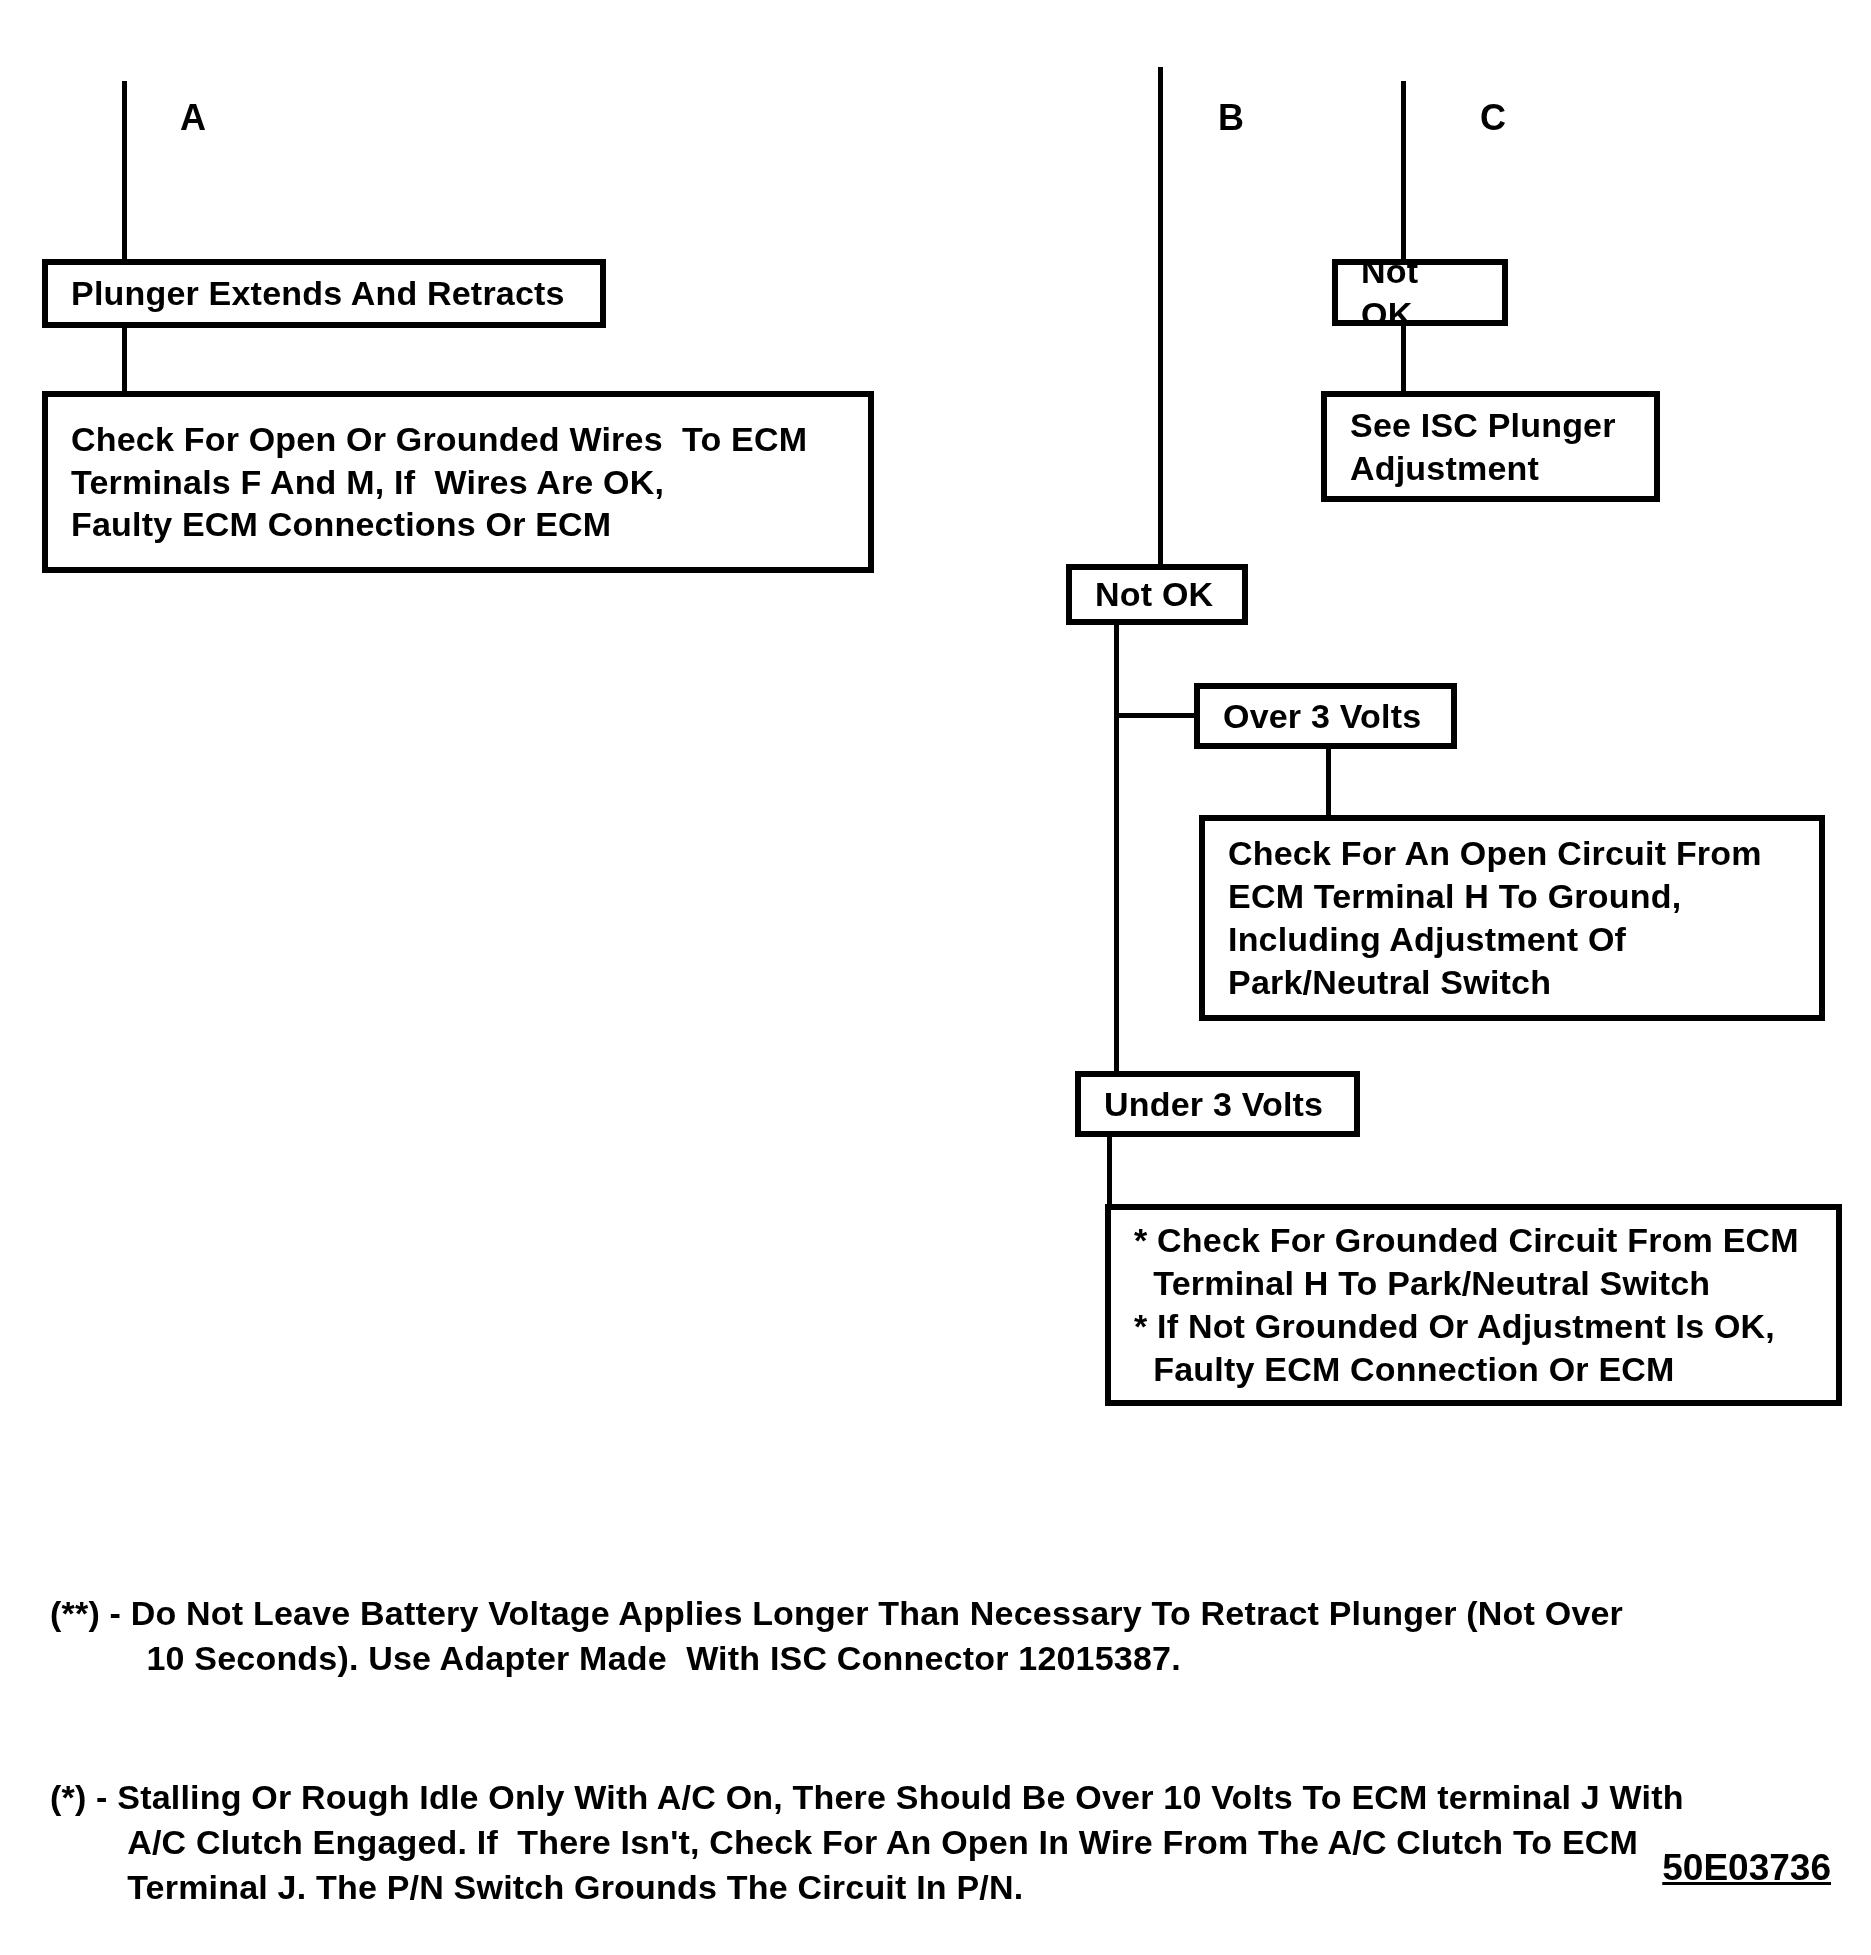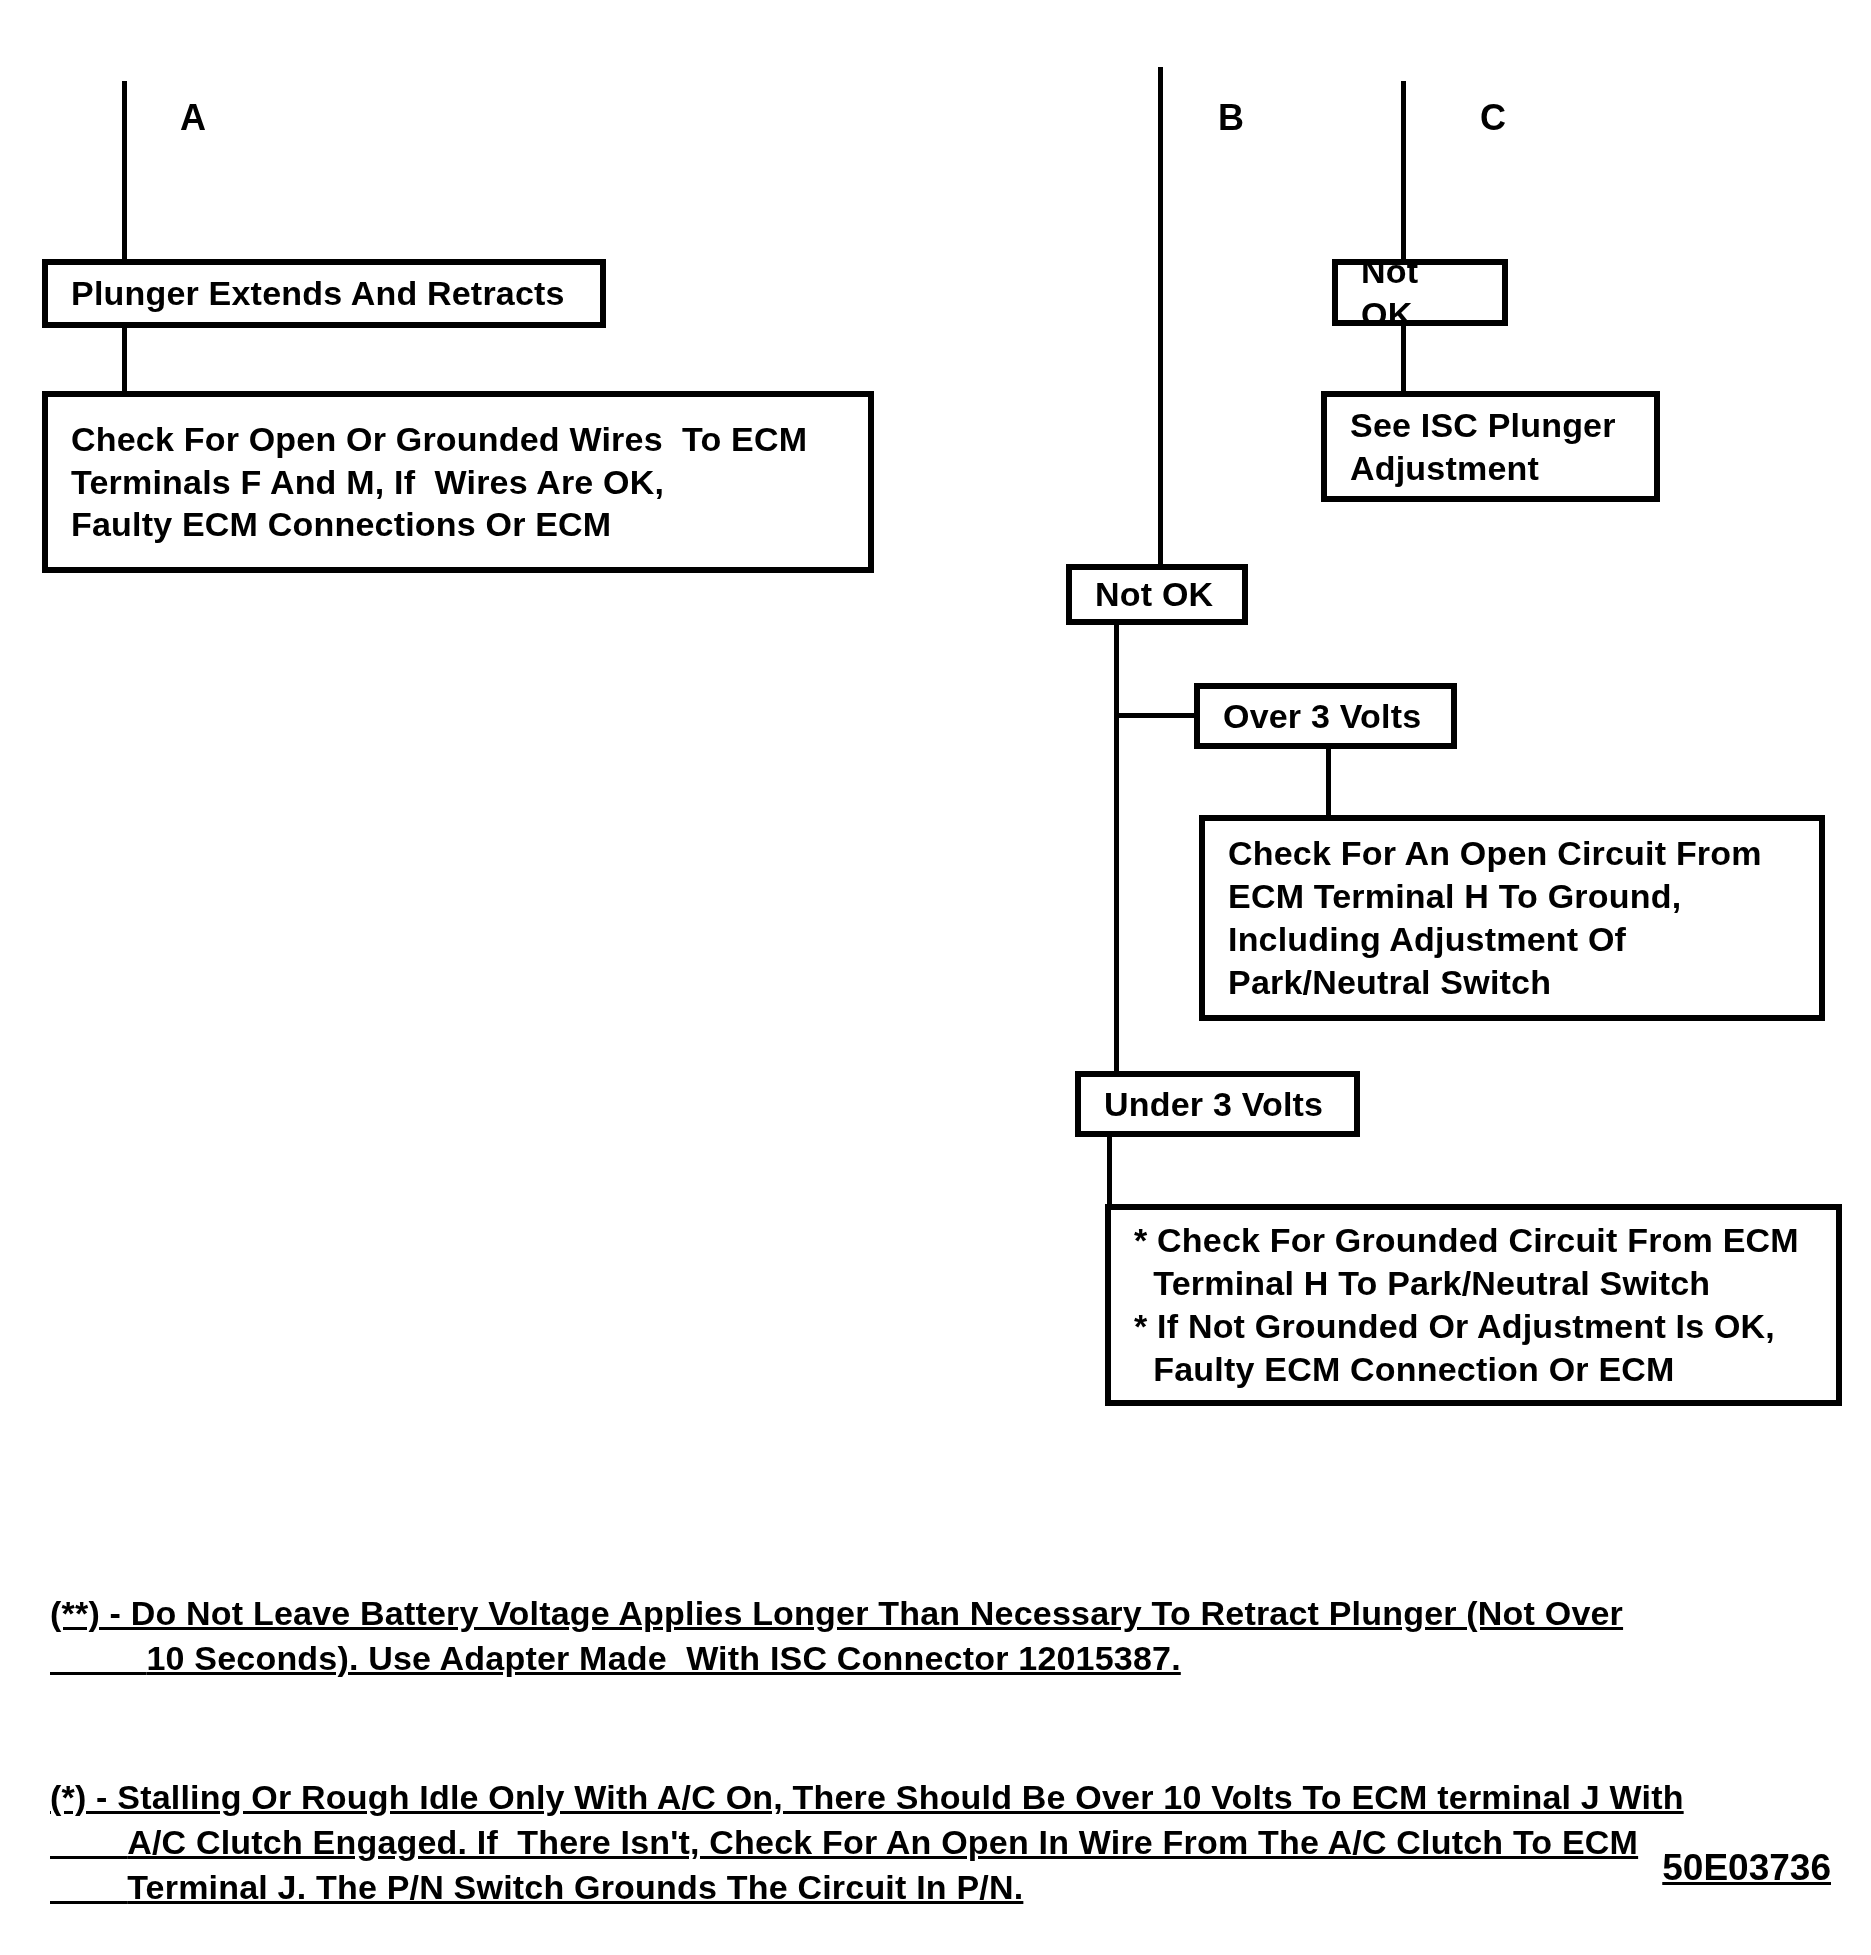--- a/index.html
+++ b/index.html
@@ -39,21 +39,21 @@
   .footnotes {
     position: absolute;
     left: 50px;
     top: 1501px;
     width: 1790px;
     font-size: 34px;
     line-height: 1.32;
     white-space: pre-wrap;
     letter-spacing: 0.2px;
   }
-  .footnote { margin: 0 0 5.2px 0; text-decoration: underline; }
+  .footnote { margin: 0 0 5.2px 0; }
 
   .code { position: absolute; right: 40px; top: 1847px; font-size: 37px; text-decoration: underline; }
 </style>
 </head>
 <body style="background: rgb(255, 255, 255); color: rgb(0, 0, 0);">
 
 <div class="canvas">
 
   <div class="vline" style="left:122px; top:81px; height:178px"></div>
   <div class="label" style="left:180px; top:97px">A</div>

